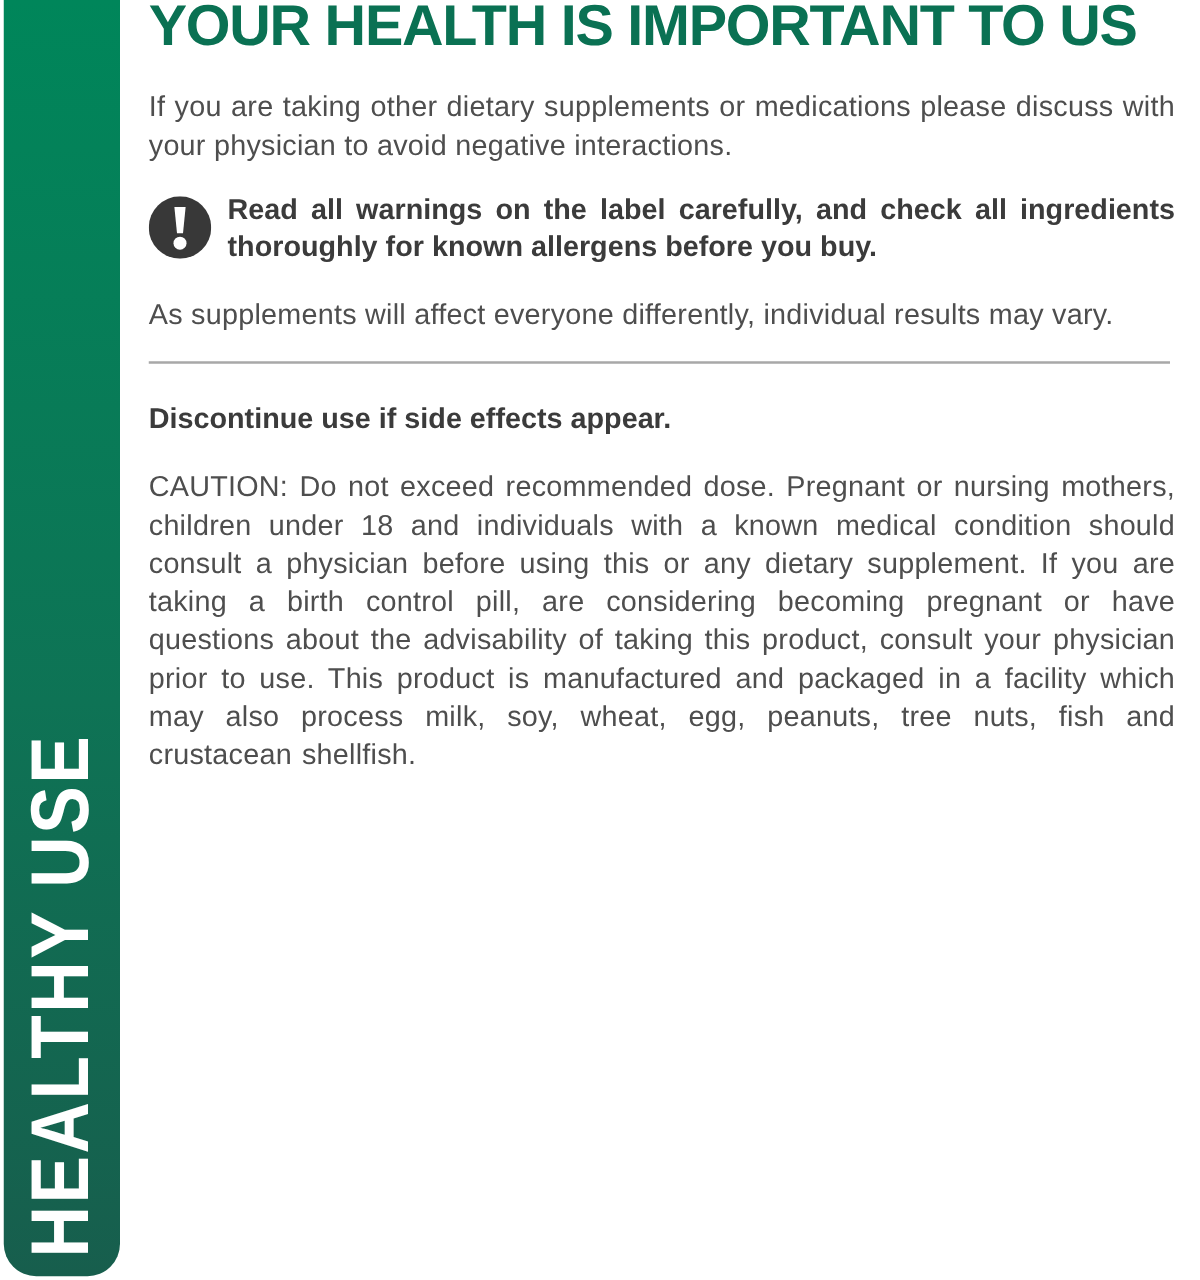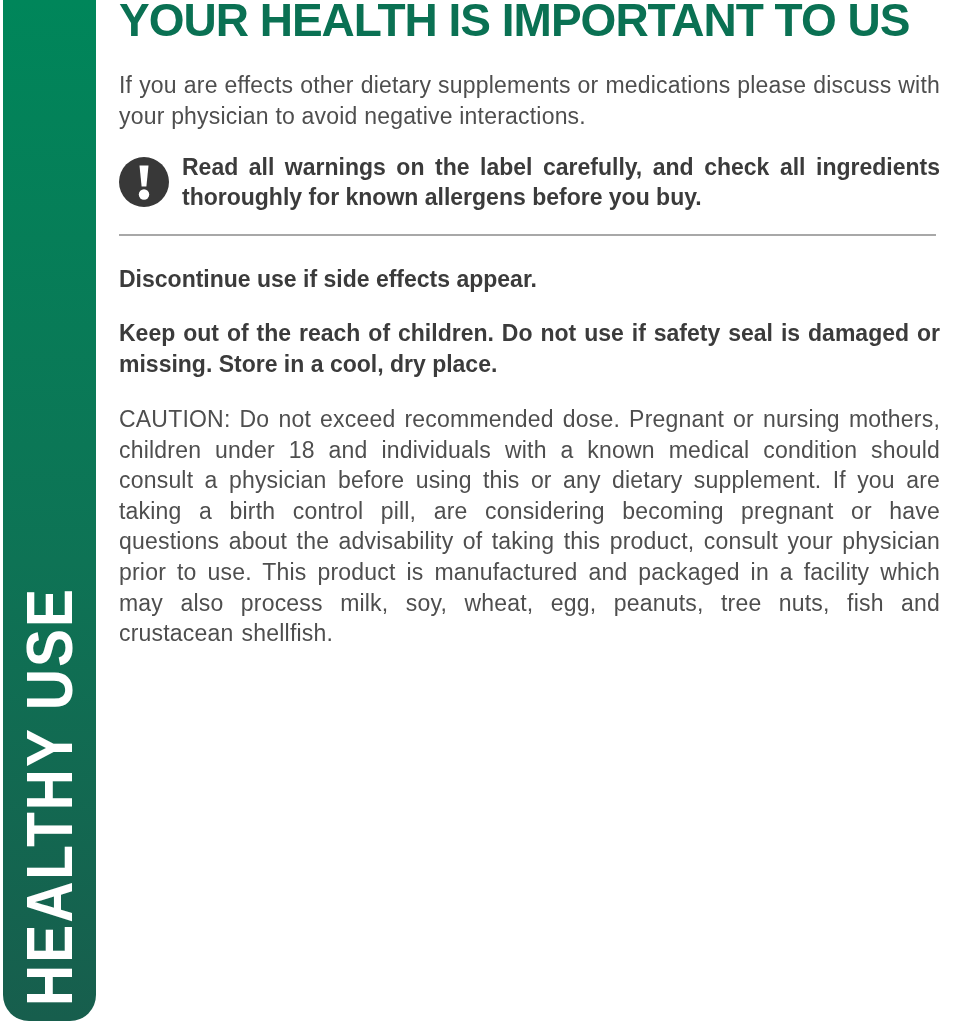--- a/index.html
+++ b/index.html
@@ -58,33 +58,33 @@
 <body>
 
 <aside class="sidebar">
   <span class="sidebar-label">HEALTHY USE</span>
 </aside>
 
 <main class="content">
 
   <h1 class="title">YOUR HEALTH IS IMPORTANT TO US</h1>
 
-  <p class="intro justify">If you are effects other dietary supplements or medications please discuss with your physician to avoid negative interactions.</p>
+  <p class="intro justify">If you are taking other dietary supplements or medications please discuss with your physician to avoid negative interactions.</p>
 
   <div class="warning-row">
     <svg class="warning-icon" viewBox="0 0 50 50" aria-hidden="true">
       <circle cx="25" cy="25" r="25" fill="var(--icon-color)"></circle>
       <polygon points="20.5,8.5 29.5,8.5 27.4,29.5 22.6,29.5" fill="#ffffff"></polygon>
       <circle cx="25" cy="37.5" r="5.2" fill="#ffffff"></circle>
     </svg>
     <p class="warning-text justify">Read all warnings on the label carefully, and check all ingredients thoroughly for known allergens before you buy.</p>
   </div>
 
+  <p class="results-note justify">As supplements will affect everyone differently, individual results may vary.</p>
 
   <hr class="divider">
 
   <p class="bold-line discontinue">Discontinue use if side effects appear.</p>
 
-  <p class="bold-line storage justify">Keep out of the reach of children. Do not use if safety seal is damaged or missing. Store in a cool, dry place.</p>
 
   <p class="caution justify">CAUTION: Do not exceed recommended dose. Pregnant or nursing mothers, children under 18 and individuals with a known medical condition should consult a physician before using this or any dietary supplement. If you are taking a birth control pill, are considering becoming pregnant or have questions about the advisability of taking this product, consult your physician prior to use. This product is manufactured and packaged in a facility which may also process milk, soy, wheat, egg, peanuts, tree nuts, fish and crustacean shellfish.</p>
 
 </main>
 
 </body></html>

